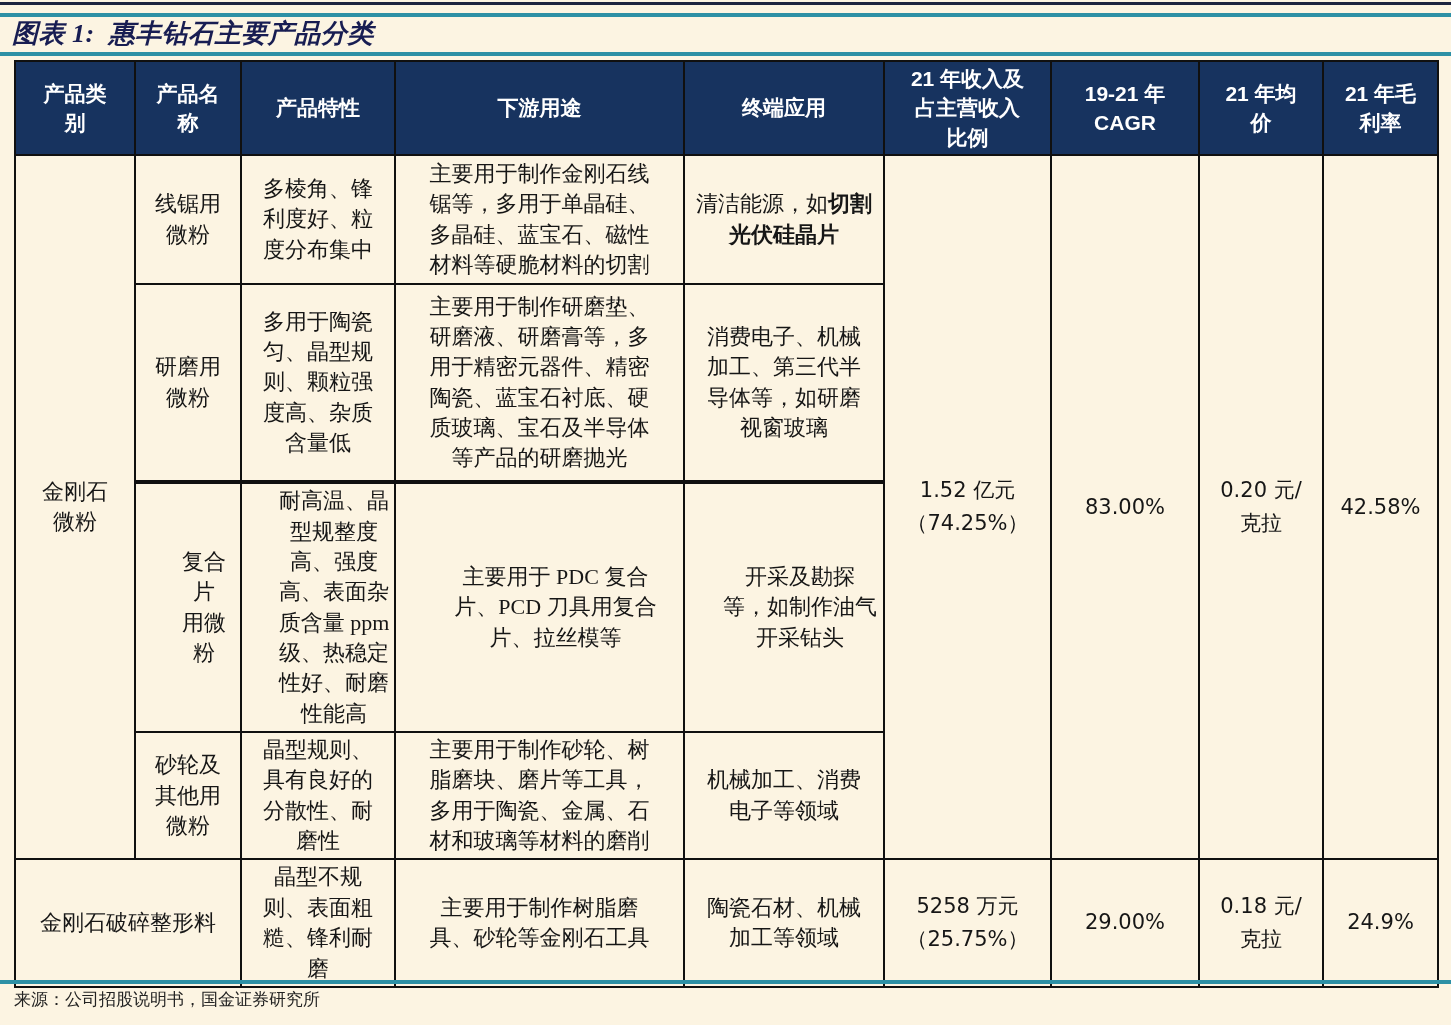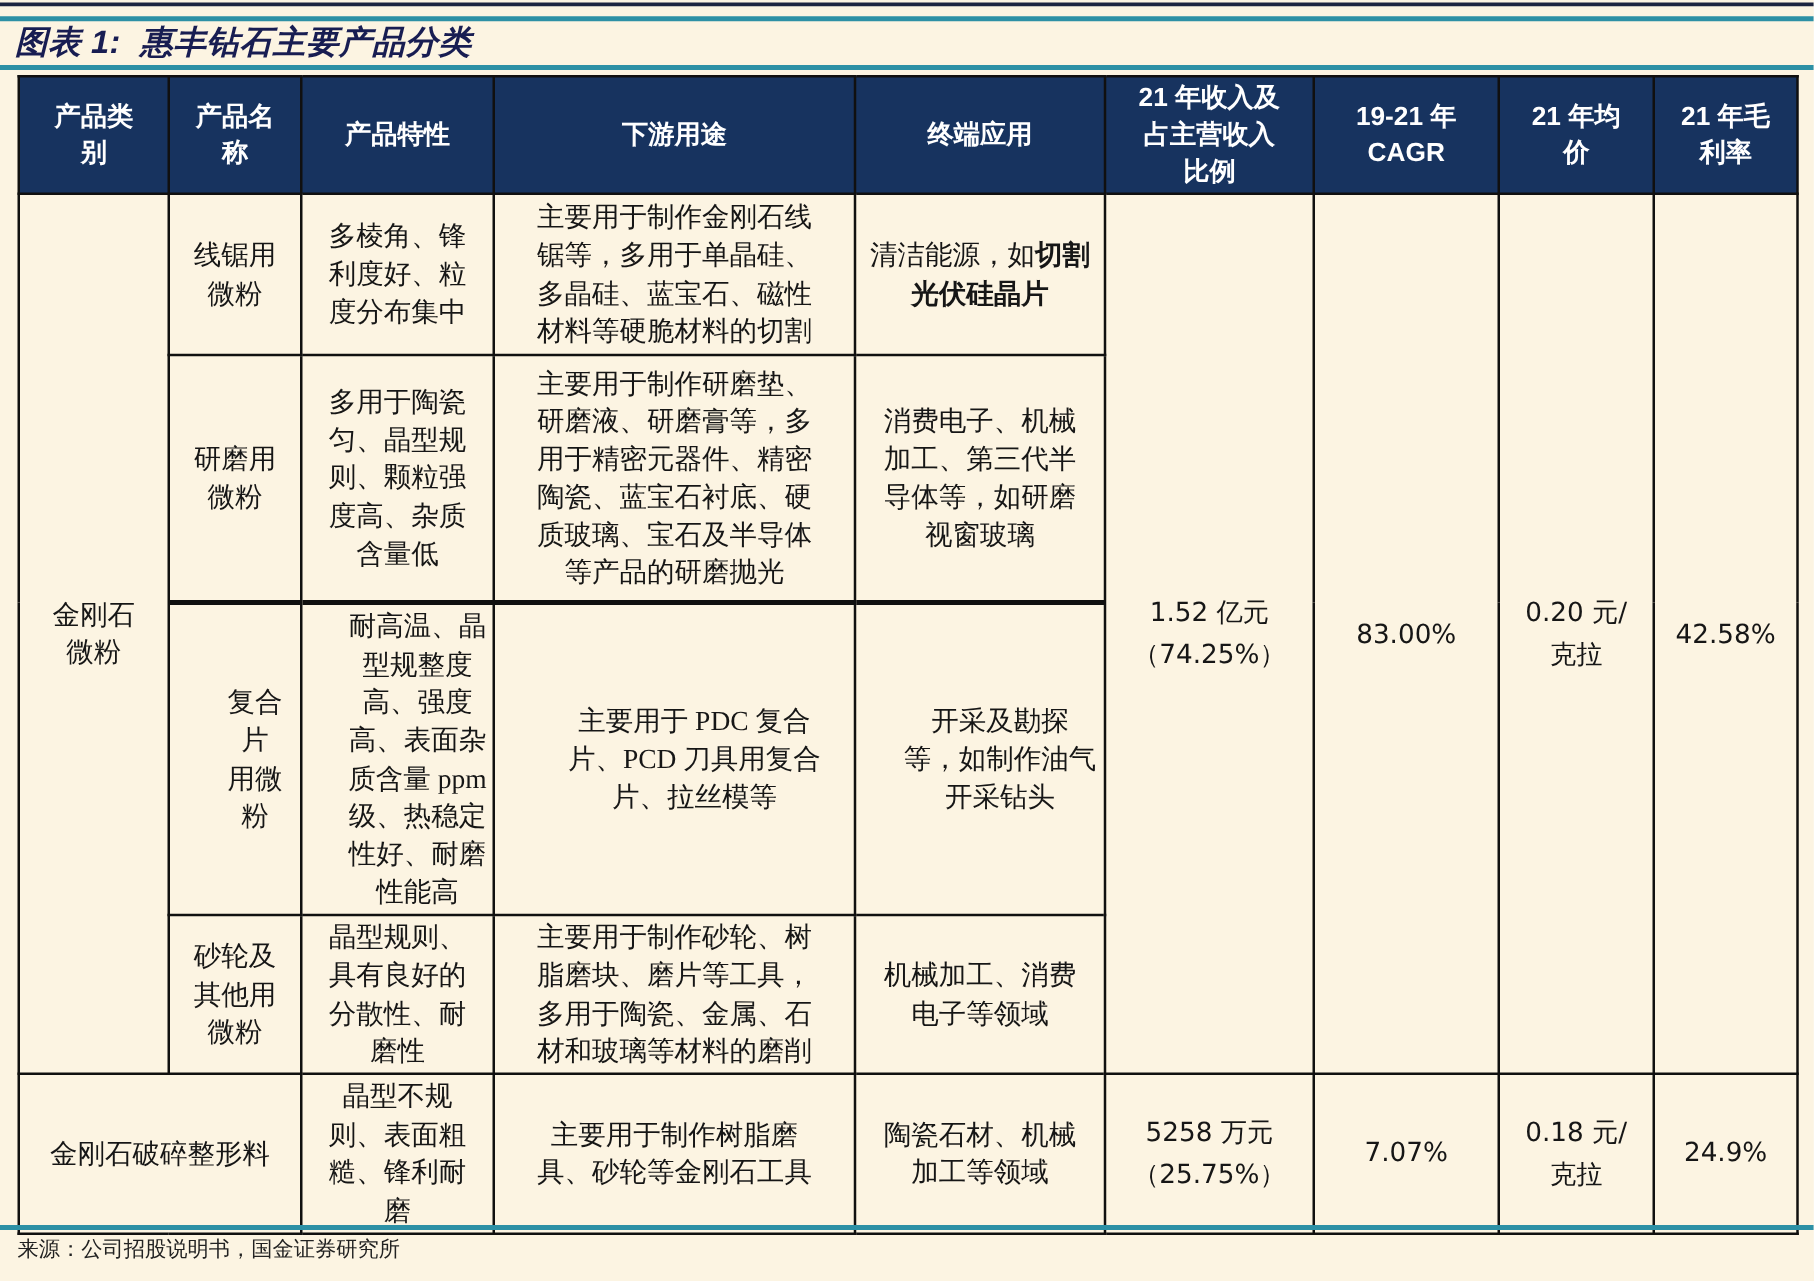--- a/index.html
+++ b/index.html
@@ -12,21 +12,21 @@
     color:#161616;
   }
   .rule { position:absolute; left:0; right:0; }
   .rule-top   { top:2px;  height:3px; background:#1c2440; }
   .rule-teal  { height:4px; background:#2d90a5; }
   .rule-teal-1{ top:13px; }
   .rule-teal-2{ top:52px; }
   .rule-bottom{ top:980px; }
   .title {
     position:absolute; top:16px; left:12px; margin:0;
-    font-family:Liberation Sans, sans-serif;
+    font-family:Liberation Serif, serif;
     font-size:26px; font-weight:bold; font-style:italic;
     color:#181d52; white-space:pre; letter-spacing:0.5px;text-align:center;
   }
   table.product-table {
     position:absolute; top:60px; left:14px;
     width:1423px;
     border-collapse:collapse; table-layout:fixed;
     font-family:"Liberation Serif", serif;
   }
   th, td { border:2px solid #101010; }
@@ -187,21 +187,21 @@
         <td>晶型不规
 则、表面粗
 糙、锋利耐
 磨</td>
         <td>主要用于制作树脂磨
 具、砂轮等金刚石工具</td>
         <td>陶瓷石材、机械
 加工等领域</td>
         <td class="metric">5258 万元
 （25.75%）</td>
-        <td class="metric">7.07%</td>
+        <td class="metric">29.00%</td>
         <td class="metric">0.18 元/
 克拉</td>
         <td class="metric">24.9%</td>
       </tr>
     </tbody>
   </table>
 
   <div class="rule rule-teal rule-bottom"></div>
   <div class="source">来源：公司招股说明书，国金证券研究所</div>
 

